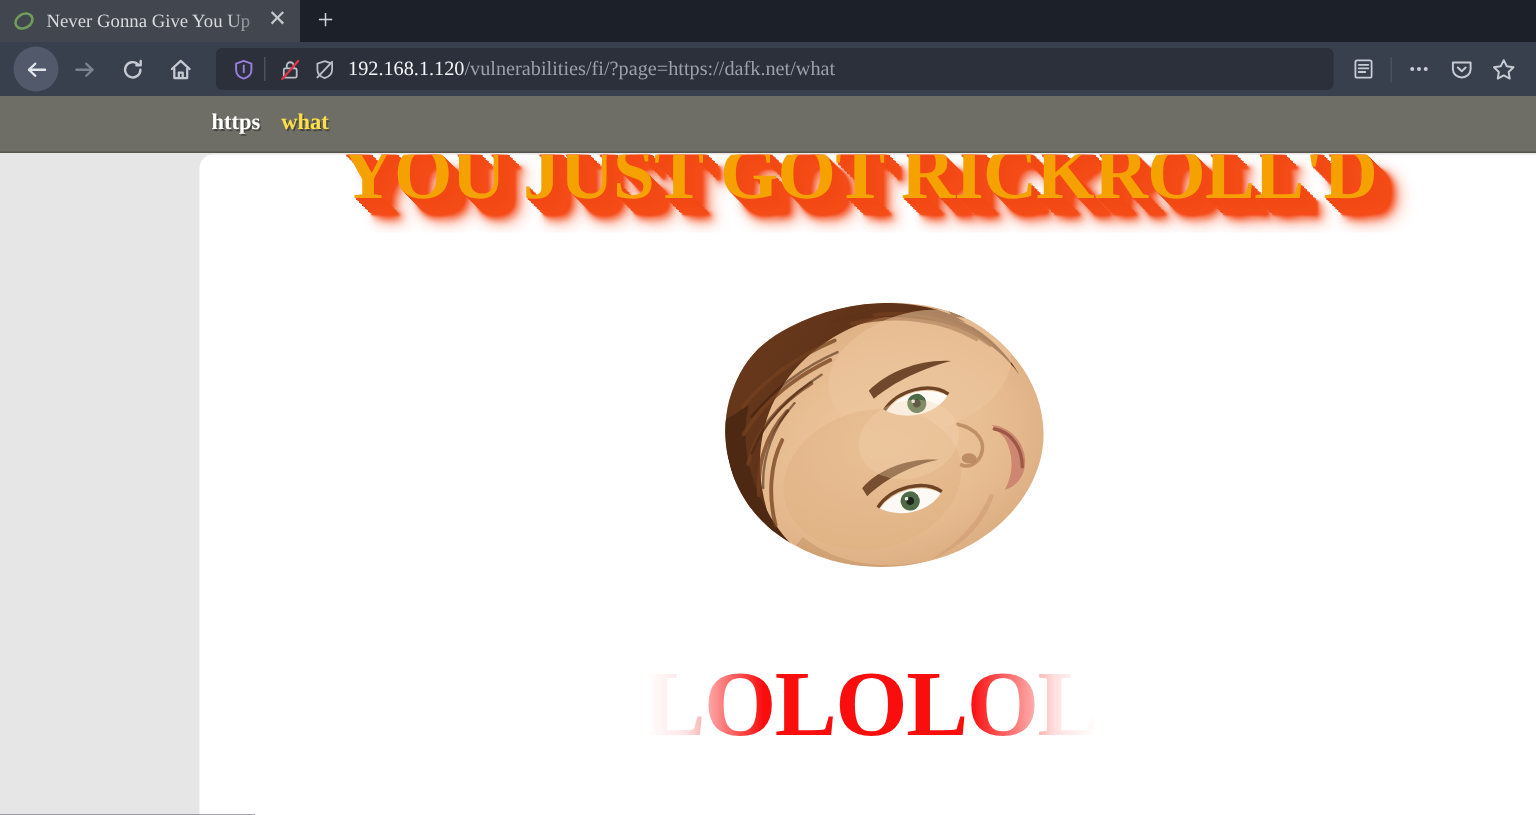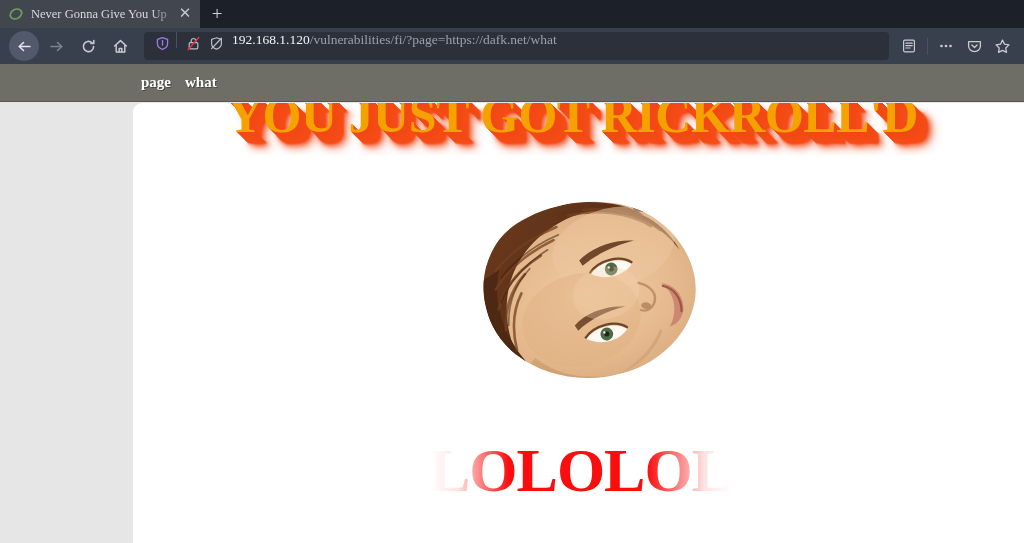--- a/index.html
+++ b/index.html
@@ -110,20 +110,21 @@
   .navbtn svg { position: relative; z-index: 1; }
   .navbtn.disabled { color: #767d8c; }
 
   .urlbar {
     flex: 1 1 auto;
     height: 28px;
     margin: 0 6px 0 8px;
     background: #2b303b;
     border-radius: 4px;
     display: flex;
+    align-items: center;
     padding: 0 6px 0 7px;
     gap: 1px;
   }
   .url-icon {
     width: 22px; height: 22px;
     display: flex; align-items: center; justify-content: center;
     flex: 0 0 22px;
     cursor: pointer;
   }
   .url-sep {
@@ -174,21 +175,21 @@
     border-bottom: 1px solid #575750;
   }
   .sitenav a {
     font-size: 15px;
     font-weight: bold;
     text-decoration: none;
     text-shadow: 1px 1px 0 rgba(0,0,0,0.35);
     cursor: pointer;
   }
   .sitenav a.home { color: #ffffff; }
-  .sitenav a.what { color: #ffffff; }
+  .sitenav a.what { color: #fde047; }
 
   .page-body {
     position: absolute;
     left: 0; right: 0;
     top: 39px; bottom: 0;
     background: #e6e6e6;
   }
   .content-panel {
     position: absolute;
     left: 133px; right: 0; top: 0; bottom: 0;
@@ -373,21 +374,21 @@
     <div class="toolbtn">
       <svg width="17" height="17" viewBox="0 0 17 17" fill="none" stroke="#c7cbd3" stroke-width="1.3" stroke-linejoin="round">
         <path d="M8.5 2.1 L10.5 6.2 L15 6.85 L11.75 10 L12.5 14.4 L8.5 12.3 L4.5 14.4 L5.25 10 L2 6.85 L6.5 6.2 Z"></path>
       </svg>
     </div>
   </div>
 
   <div class="viewport">
 
     <div class="sitenav">
-      <a class="home">page</a>
+      <a class="home">https</a>
       <a class="what">what</a>
     </div>
 
     <div class="page-body">
       <div class="content-panel">
 
         <div class="headline-wrap">
           <div class="headline">YOU JUST GOT RICKROLL'D</div>
         </div>
 

